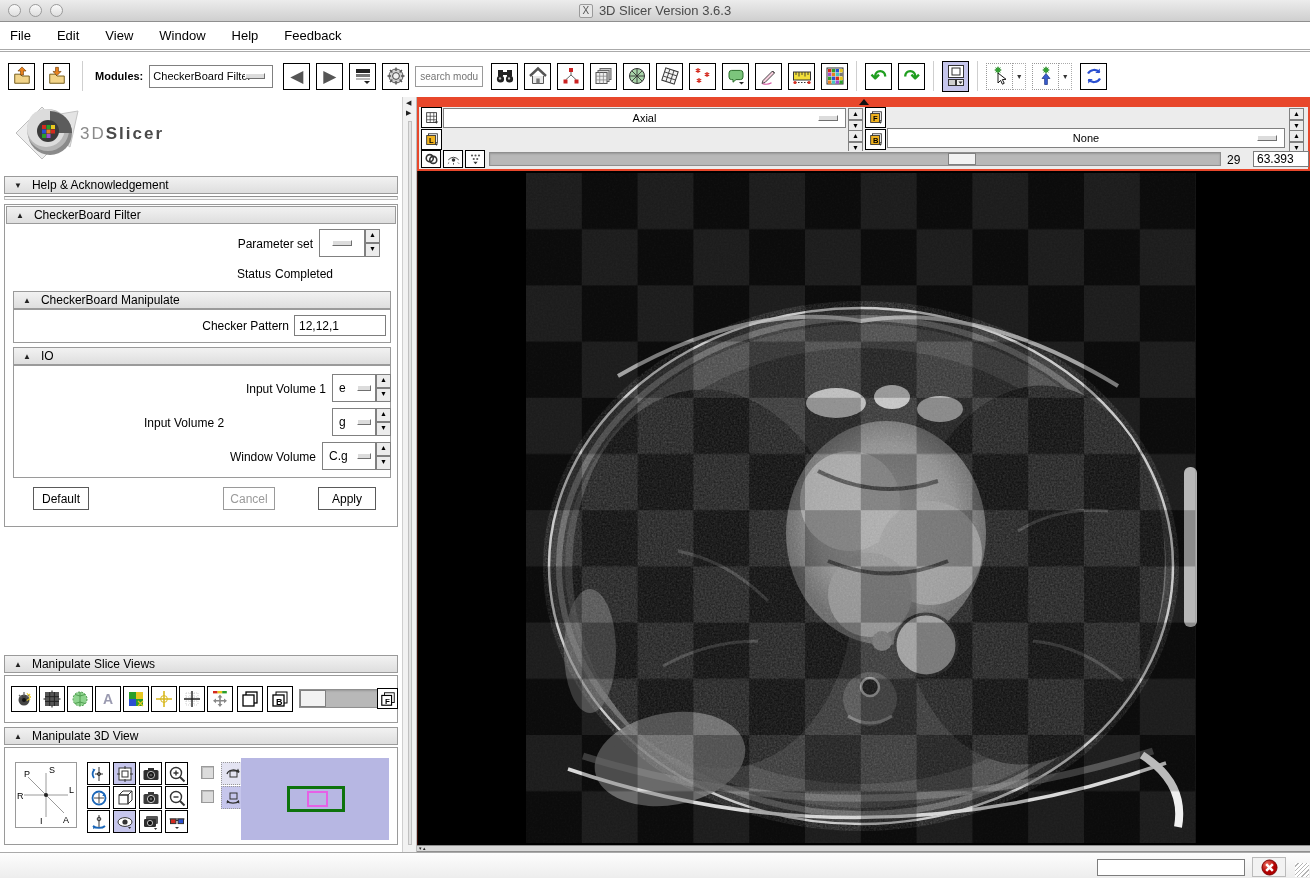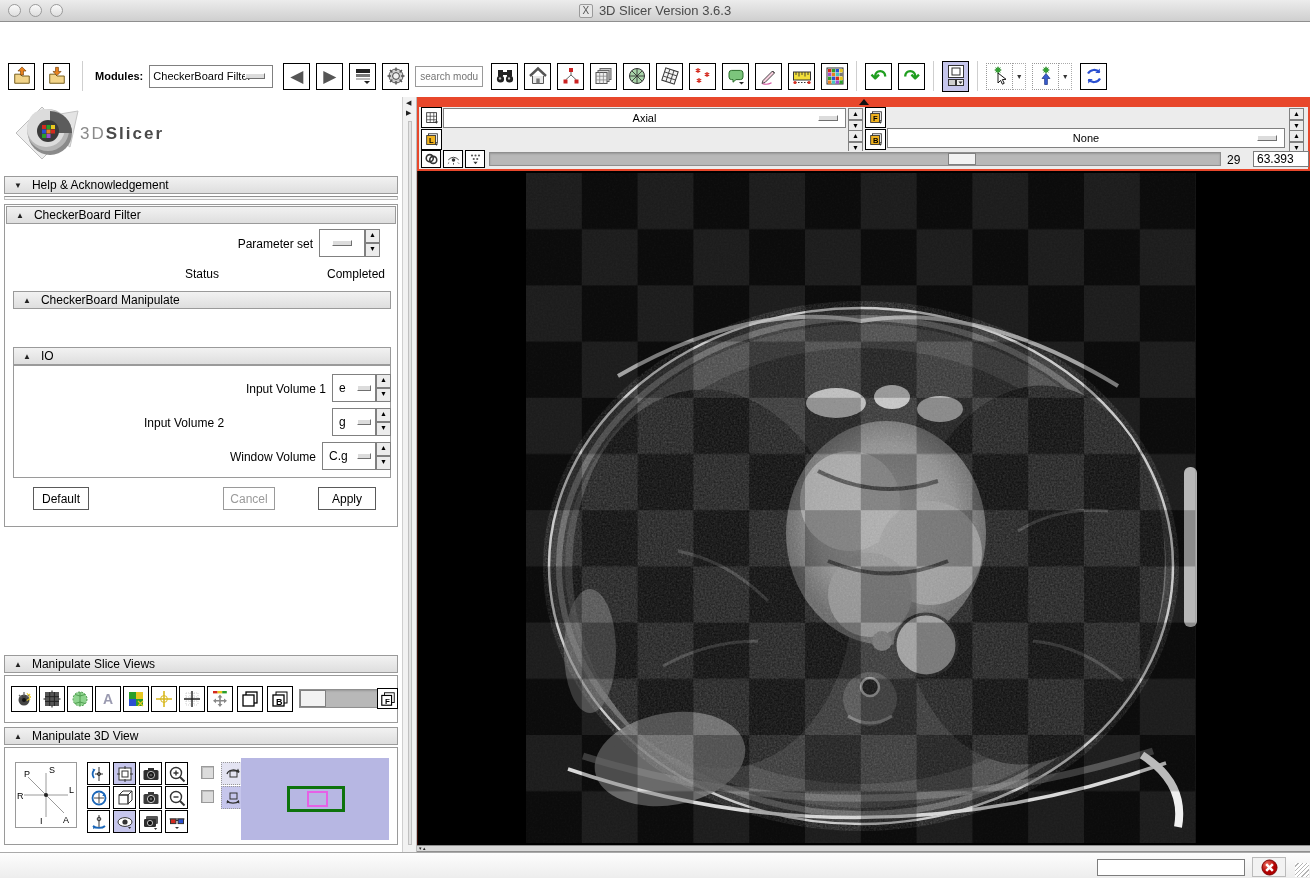--- a/index.html
+++ b/index.html
@@ -112,20 +112,28 @@
   <div class="titlebar">
     <div class="tl-dots">
       <span class="tl-dot"></span>
       <span class="tl-dot"></span>
       <span class="tl-dot"></span>
     </div>
     <span class="title-x">X</span>
     <span>3D Slicer Version 3.6.3</span>
   </div>
 
+  <div class="menubar">
+    <span class="menu-item">File</span>
+    <span class="menu-item">Edit</span>
+    <span class="menu-item">View</span>
+    <span class="menu-item">Window</span>
+    <span class="menu-item">Help</span>
+    <span class="menu-item">Feedback</span>
+  </div>
 
   <div class="toolbar">
     <div style="width:8px"></div>
     <button class="tbtn">
       <svg width="20" height="20" viewBox="0 0 22 22">
         <path d="M3 9 h6 l2 2 h8 v8 H3z" fill="#f2d489" stroke="#6b5210"></path>
         <path d="M11 1 l4.5 4.5 h-2.9 v4.5 h-3.2 V5.5 H6.5z" fill="#e8821e" stroke="#6b3b00" stroke-width="0.7"></path>
       </svg>
     </button>
     <div style="width:8px"></div>
@@ -373,28 +381,32 @@
         <div class="r abs" style="left:314px;top:24px">
           <div class="combo" style="width:46px;height:28px">
               <span class="dash" style="right:12px"></span>
             </div>
           <div class="spin" style="height:28px">
               <span>▲</span>
               <span>▼</span>
             </div>
         </div>
 
-        <div class="r abs" style="left:180px;top:62px;width:200px;justify-content:space-between;gap:4px">
+        <div class="r abs" style="left:180px;top:62px;width:200px;justify-content:center;gap:4px">
           <span class="lbl">Status</span>
           <span class="lbl">Completed</span>
         </div>
 
         <div class="sect abs" style="left:8px;top:86px;width:378px">
           <span class="tri">▲</span>
           <span>CheckerBoard Manipulate</span>
+        </div>
+        <div class="frame abs" style="left:8px;top:104px;width:378px;height:34px">
+          <span class="lbl abs" style="left:85px;top:9px;width:190px;text-align:right">Checker Pattern</span>
+          <input class="fld abs" style="left: 280px; top: 5px; width: 92px; height: 21px;" value="12,12,1">
         </div>
 
         <div class="sect abs" style="left:8px;top:142px;width:378px">
           <span class="tri">▲</span>
           <span>IO</span>
         </div>
         <div class="frame abs" style="left:8px;top:160px;width:378px;height:113px">
 
           <span class="lbl abs" style="left:130px;top:16px;width:182px;text-align:right">Input Volume 1</span>
           <div class="r abs" style="left:318px;top:8px">

